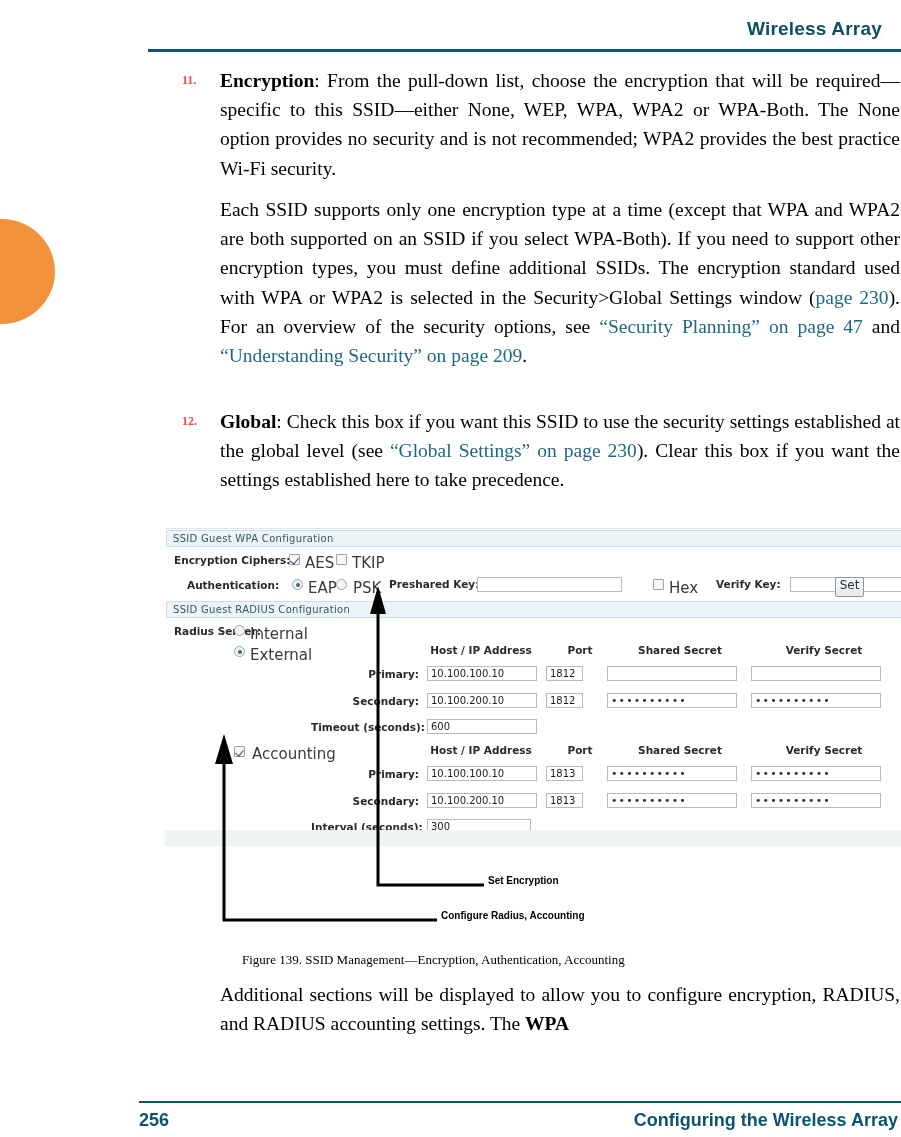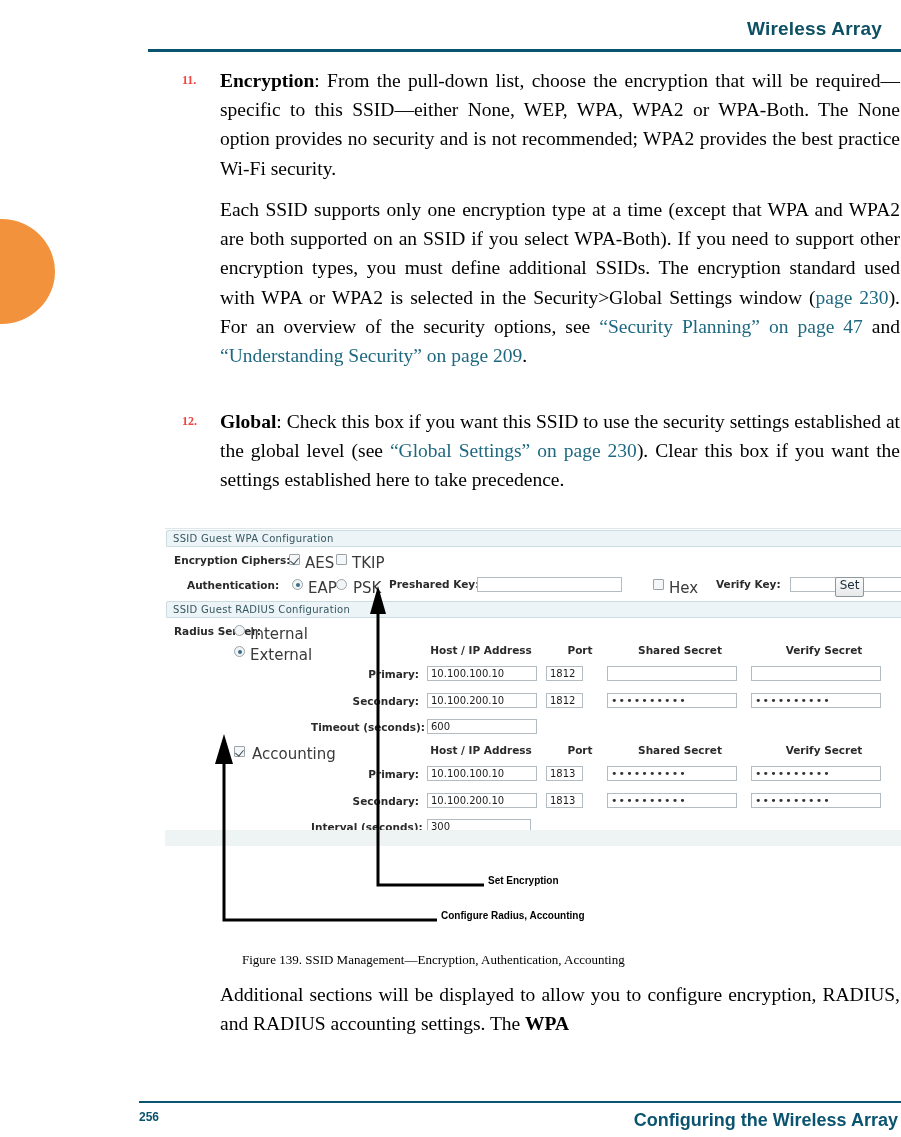--- a/index.html
+++ b/index.html
@@ -266,21 +266,21 @@
   #footer-rule {
     position: absolute;
     left: 139px; top: 1101px;
     width: 762px; height: 2px;
     background: #0b5470;
   }
   #footer-page {
     position: absolute;
     left: 139px; top: 1110px;
     font-family: "Liberation Sans", sans-serif;
-    font-size: 12px;
+    font-size: 18px;
     font-weight: bold;
     color: #0b5470;
   }
   #footer-text {
     position: absolute;
     right: 3px; top: 1110px;
     font-family: "Liberation Sans", sans-serif;
     font-size: 18px;
     font-weight: bold;
     color: #0b5470;

